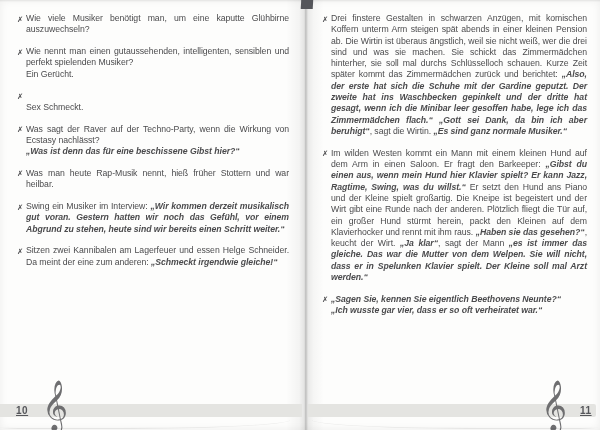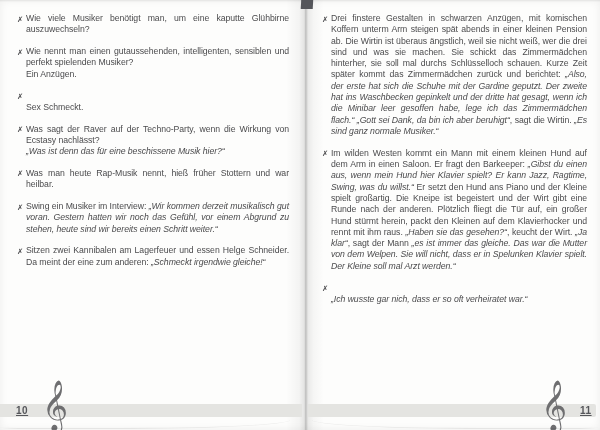--- a/index.html
+++ b/index.html
@@ -19,21 +19,21 @@
     position:absolute;top:13px;
     font-size:8.7px;line-height:11.3px;
     letter-spacing:-0.05px;
     hyphens:auto;-webkit-hyphens:auto;
   }
   .page-left .jokes{left:17px;right:11px;}
   .page-right .jokes{left:22px;right:13px;}
   .joke{display:flex;margin-bottom:10.5px;}
   .bullet{flex:0 0 9px;font-size:7.5px;color:#515153;padding-top:0.5px;}
   .joke-text{flex:1;text-align:justify;}
-  .joke-text em{font-style:italic;}
+  .joke-text em{font-style:italic;font-weight:bold;}
   .gutter{
     position:absolute;left:286px;top:0;width:38px;height:430px;
     background:linear-gradient(90deg,
       rgba(0,0,0,0) 0%, rgba(0,0,0,0.04) 35%, rgba(0,0,0,0.10) 48%,
       rgba(0,0,0,0.25) 52%, rgba(0,0,0,0.08) 58%, rgba(0,0,0,0.03) 72%,
       rgba(0,0,0,0) 100%);
   }
   .spine-notch{
     position:absolute;left:301px;top:-1px;width:12px;height:10px;
     background:#54555a;transform:skewX(-3deg);
@@ -77,29 +77,29 @@
   <div class="top-edge"></div>
 
   <div class="page page-left">
     <div class="jokes">
         <div class="joke">
           <span class="bullet">✗</span>
           <div class="joke-text"><span>Wie viele Musiker benötigt man, um eine kaputte Glühbirne auszuwechseln?</span><br></div>
         </div>
         <div class="joke">
           <span class="bullet">✗</span>
-          <div class="joke-text"><span>Wie nennt man einen gutaussehenden, intelligenten, sensiblen und perfekt spielenden Musiker?</span><br><span>Ein Anzügen.</span></div>
+          <div class="joke-text"><span>Wie nennt man einen gutaussehenden, intelligenten, sensiblen und perfekt spielenden Musiker?</span><br><span>Ein Gerücht.</span></div>
         </div>
         <div class="joke">
           <span class="bullet">✗</span>
           <div class="joke-text"><br><span>Sex Schmeckt.</span></div>
         </div>
         <div class="joke">
           <span class="bullet">✗</span>
-          <div class="joke-text"><span>Was sagt der Raver auf der Techno-Party, wenn die Wirkung von Ecstasy nachlässt?</span><br><em>„Was ist denn das für eine beschissene Musik hier?“</em></div>
+          <div class="joke-text"><span>Was sagt der Raver auf der Techno-Party, wenn die Wirkung von Ecstasy nachlässt?</span><br><em>„Was ist denn das für eine beschissene Gibst hier?“</em></div>
         </div>
         <div class="joke">
           <span class="bullet">✗</span>
           <div class="joke-text"><span>Was man heute Rap-Musik nennt, hieß früher Stottern und war heilbar.</span></div>
         </div>
         <div class="joke">
           <span class="bullet">✗</span>
           <div class="joke-text"><span>Swing ein Musiker im Interview: </span><em>„Wir kommen derzeit musikalisch gut voran. Gestern hatten wir noch das Gefühl, vor einem Abgrund zu stehen, heute sind wir bereits einen Schritt weiter.“</em></div>
         </div>
         <div class="joke">
@@ -114,21 +114,21 @@
         <div class="joke">
           <span class="bullet">✗</span>
           <div class="joke-text"><span>Drei finstere Gestalten in schwarzen Anzügen, mit komischen Koffern unterm Arm steigen spät abends in einer kleinen Pension ab. Die Wirtin ist überaus ängstlich, weil sie nicht weiß, wer die drei sind und was sie machen. Sie schickt das Zimmermädchen hinterher, sie soll mal durchs Schlüsselloch schauen. Kurze Zeit später kommt das Zimmermädchen zurück und berichtet: </span><em>„Also, der erste hat sich die Schuhe mit der Gardine geputzt. Der zweite hat ins Waschbecken gepinkelt und der dritte hat gesagt, wenn ich die Minibar leer gesoffen habe, lege ich das Zimmermädchen flach.“ </em><em>„Gott sei Dank, da bin ich aber beruhigt“</em><span>, sagt die Wirtin. </span><em>„Es sind ganz normale Musiker.“</em></div>
         </div>
         <div class="joke">
           <span class="bullet">✗</span>
           <div class="joke-text"><span>Im wilden Westen kommt ein Mann mit einem kleinen Hund auf dem Arm in einen Saloon. Er fragt den Barkeeper: </span><em>„Gibst du einen aus, wenn mein Hund hier Klavier spielt? Er kann Jazz, Ragtime, Swing, was du willst.“ </em><span>Er setzt den Hund ans Piano und der Kleine spielt großartig. Die Kneipe ist begeistert und der Wirt gibt eine Runde nach der anderen. Plötzlich fliegt die Tür auf, ein großer Hund stürmt herein, packt den Kleinen auf dem Klavierhocker und rennt mit ihm raus. </span><em>„Haben sie das gesehen?“</em><span>, keucht der Wirt. </span><em>„Ja klar“</em><span>, sagt der Mann </span><em>„es ist immer das gleiche. Das war die Mutter von dem Welpen. Sie will nicht, dass er in Spelunken Klavier spielt. Der Kleine soll mal Arzt werden.“</em></div>
         </div>
         <div class="joke">
           <span class="bullet">✗</span>
-          <div class="joke-text"><br><em>„Ich wusste gar nich, dass er so oft verheiratet war.“</em></div>
+          <div class="joke-text"><em>„Sagen Sie, kennen Sie eigentlich Beethovens Neunte?“</em><br><em>„Ich wusste gar vier, dass er so oft verheiratet war.“</em></div>
         </div>
       </div>
   </div>
 
   <div class="gutter"></div>
   <div class="spine-notch"></div>
 
   <div class="footer-band band-left"></div>
   <div class="footer-band band-right"></div>
 

